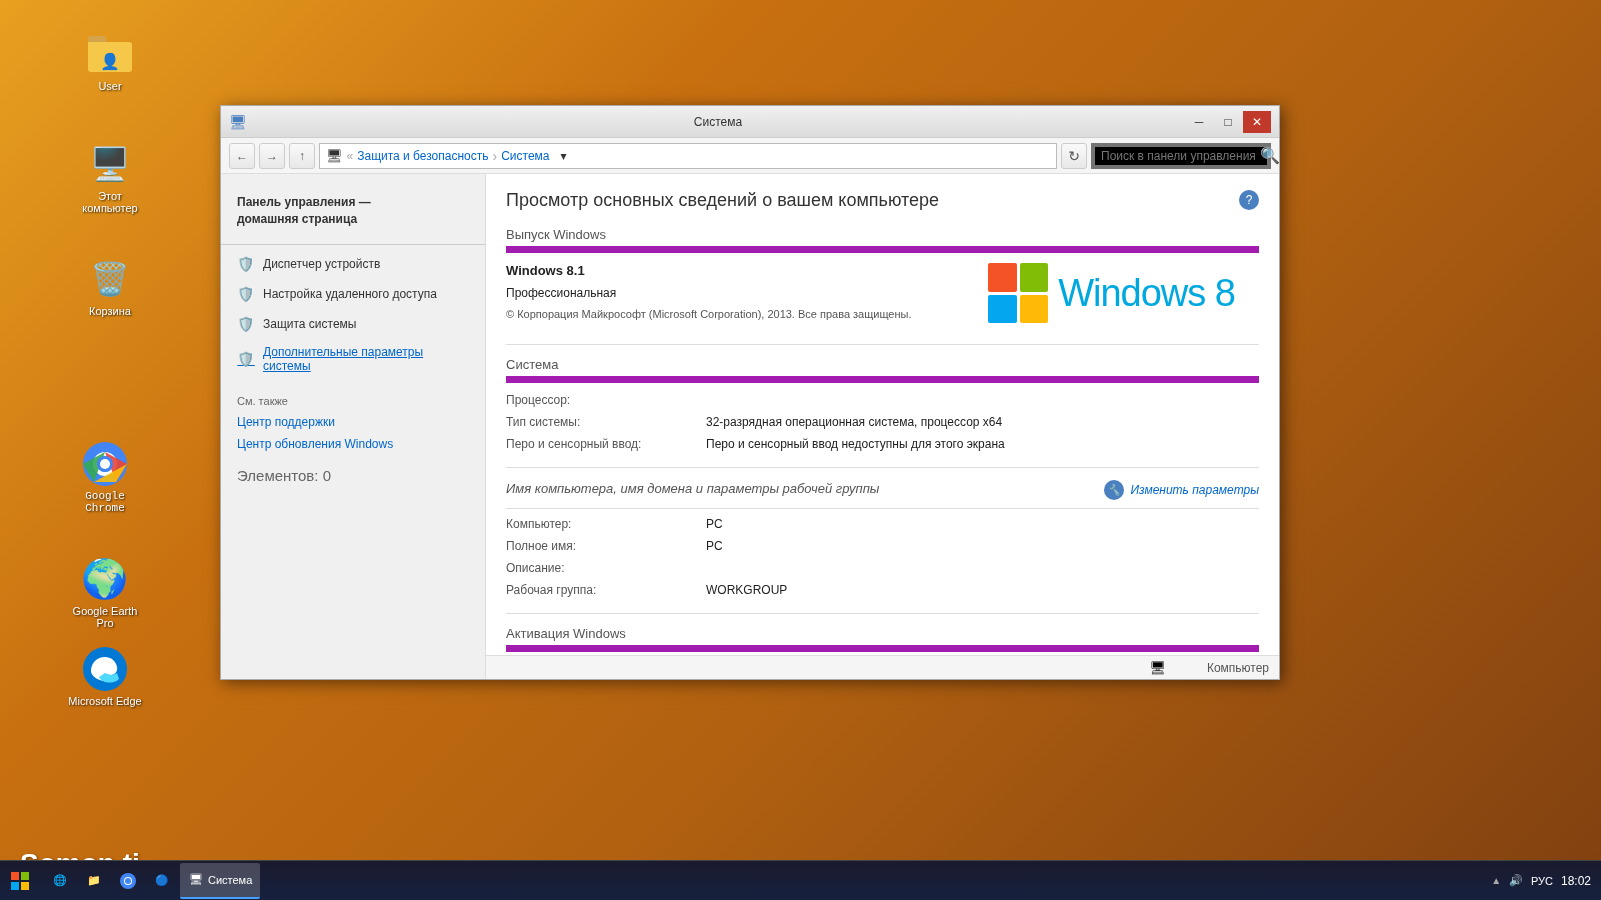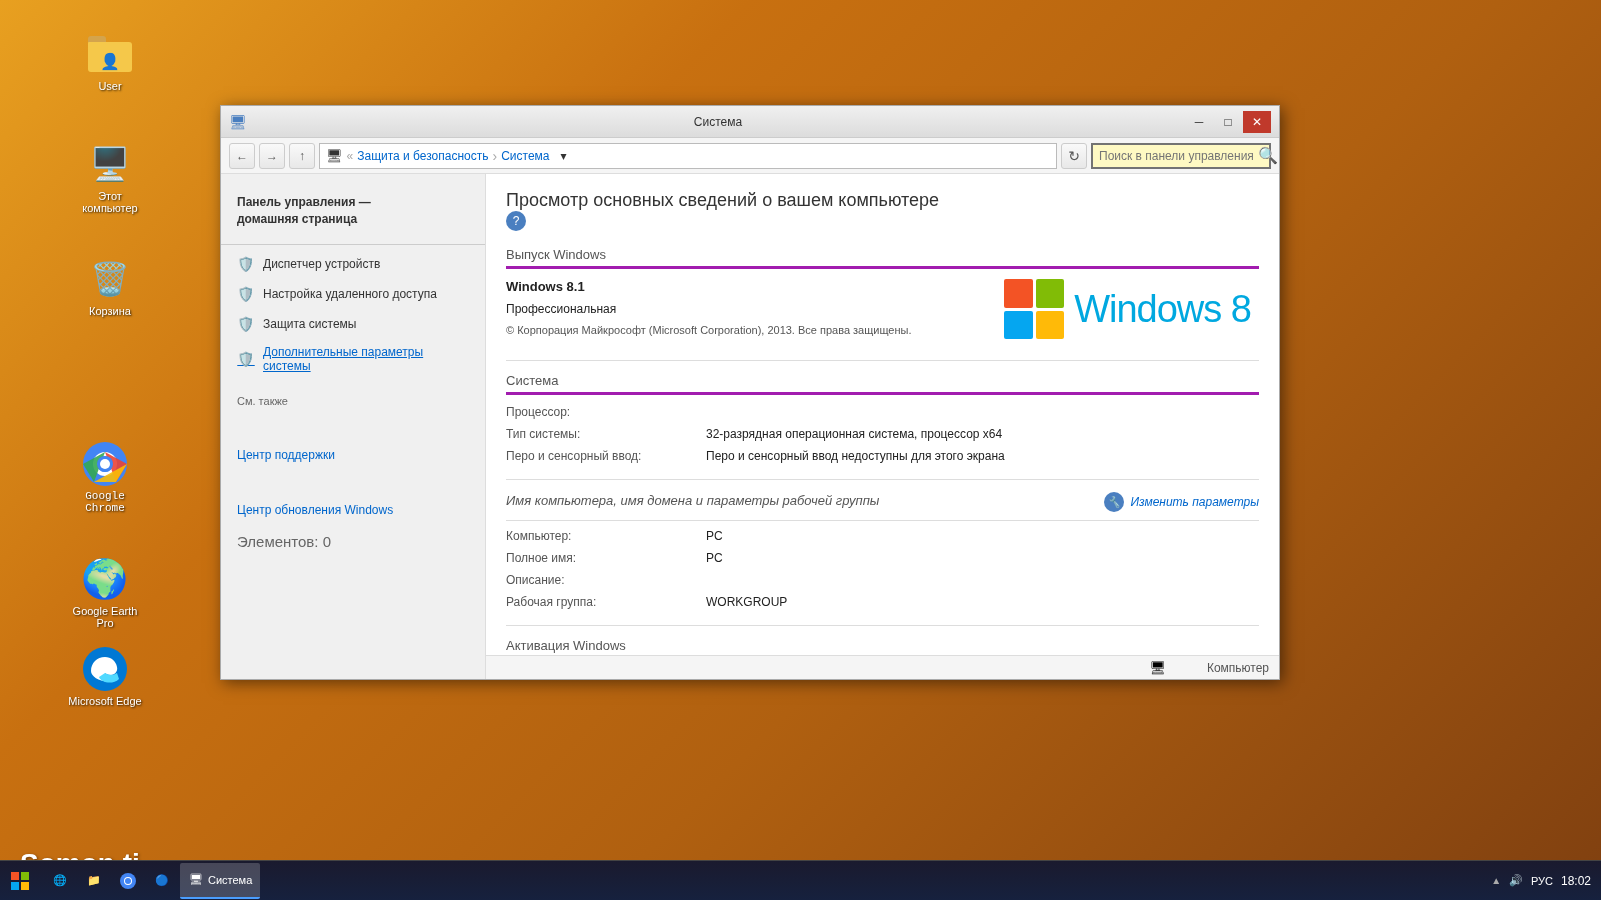--- a/index.html
+++ b/index.html
@@ -233,26 +233,26 @@
       display: flex;
       align-items: center;
       justify-content: center;
       cursor: pointer;
       font-size: 14px;
       color: #555;
     }
     .search-box {
       width: 180px;
       height: 26px;
-      border: 2px solid #737373;
+      border: 4px solid #737373;
       display: flex;
       align-items: center;
       padding: 0 6px;
       gap: 4px;
-      background: #fef9c3;
+      background: #000000;
     }
     .search-input {
       flex: 1;
       border: none;
       outline: none;
       font-size: 12px;
       color: #888;
       background: transparent;
     }
 
@@ -308,42 +308,40 @@
     .sidebar-also {
       padding: 16px 16px 4px;
       font-size: 11px;
       color: #666;
     }
     .sidebar-link {
       padding: 4px 16px;
       font-size: 12px;
       color: #0066cc;
       cursor: pointer;
-      margin-top: 33px;
     }
     .sidebar-footer {
       padding: 12px 16px;
       font-size: 15px;
       color: #666;
     }
 
     
     .main-content {
       flex: 1;
       overflow-y: auto;
       padding: 16px 20px;
       background: white;
       position: relative;
     }
     .main-header {
       display: flex;
-      justify-content: flex-start;
+      justify-content: space-between;
       align-items: flex-start;
       margin-bottom: 16px;
-      flex-direction: column;
     }
     .main-title {
       font-size: 18px;
       color: #333;
       font-weight: normal;
     }
     .help-icon {
       width: 20px;
       height: 20px;
       border-radius: 50%;
@@ -355,21 +353,21 @@
       font-size: 12px;
       cursor: pointer;
     }
 
     
     .section-title {
       font-size: 13px;
       color: #555;
       margin-bottom: 10px;
       padding-bottom: 4px;
-      border-bottom: 3px solid #a21caf;
+      border-bottom: 7px solid #a21caf;
     }
     .info-row {
       display: flex;
       margin-bottom: 8px;
       font-size: 12px;
     }
     .info-label {
       width: 200px;
       color: #555;
       flex-shrink: 0;
@@ -591,21 +589,21 @@
                 <span class="info-value" style="font-size:13px; font-weight:bold;">Windows 8.1</span>
               </div>
               <div class="info-row">
                 <span class="info-value">Профессиональная</span>
               </div>
               <div class="info-row">
                 <span class="info-value" style="font-size:11px; color:#555;">© Корпорация Майкрософт (Microsoft Corporation), 2013. Все права защищены.</span>
               </div>
             </div>
 
-            <div style="display:flex; align-items:center; gap:10px; margin-right:8px;">
+            <div style="display:flex; align-items:center; gap:10px; margin-right:24px;">
               <div class="win-flag">
                 <div class="win-flag-q1"></div>
                 <div class="win-flag-q2"></div>
                 <div class="win-flag-q3"></div>
                 <div class="win-flag-q4"></div>
               </div>
               <div class="win-logo-text">
                 Windows <strong style="font-weight:400;">8</strong>
               </div>
             </div>

